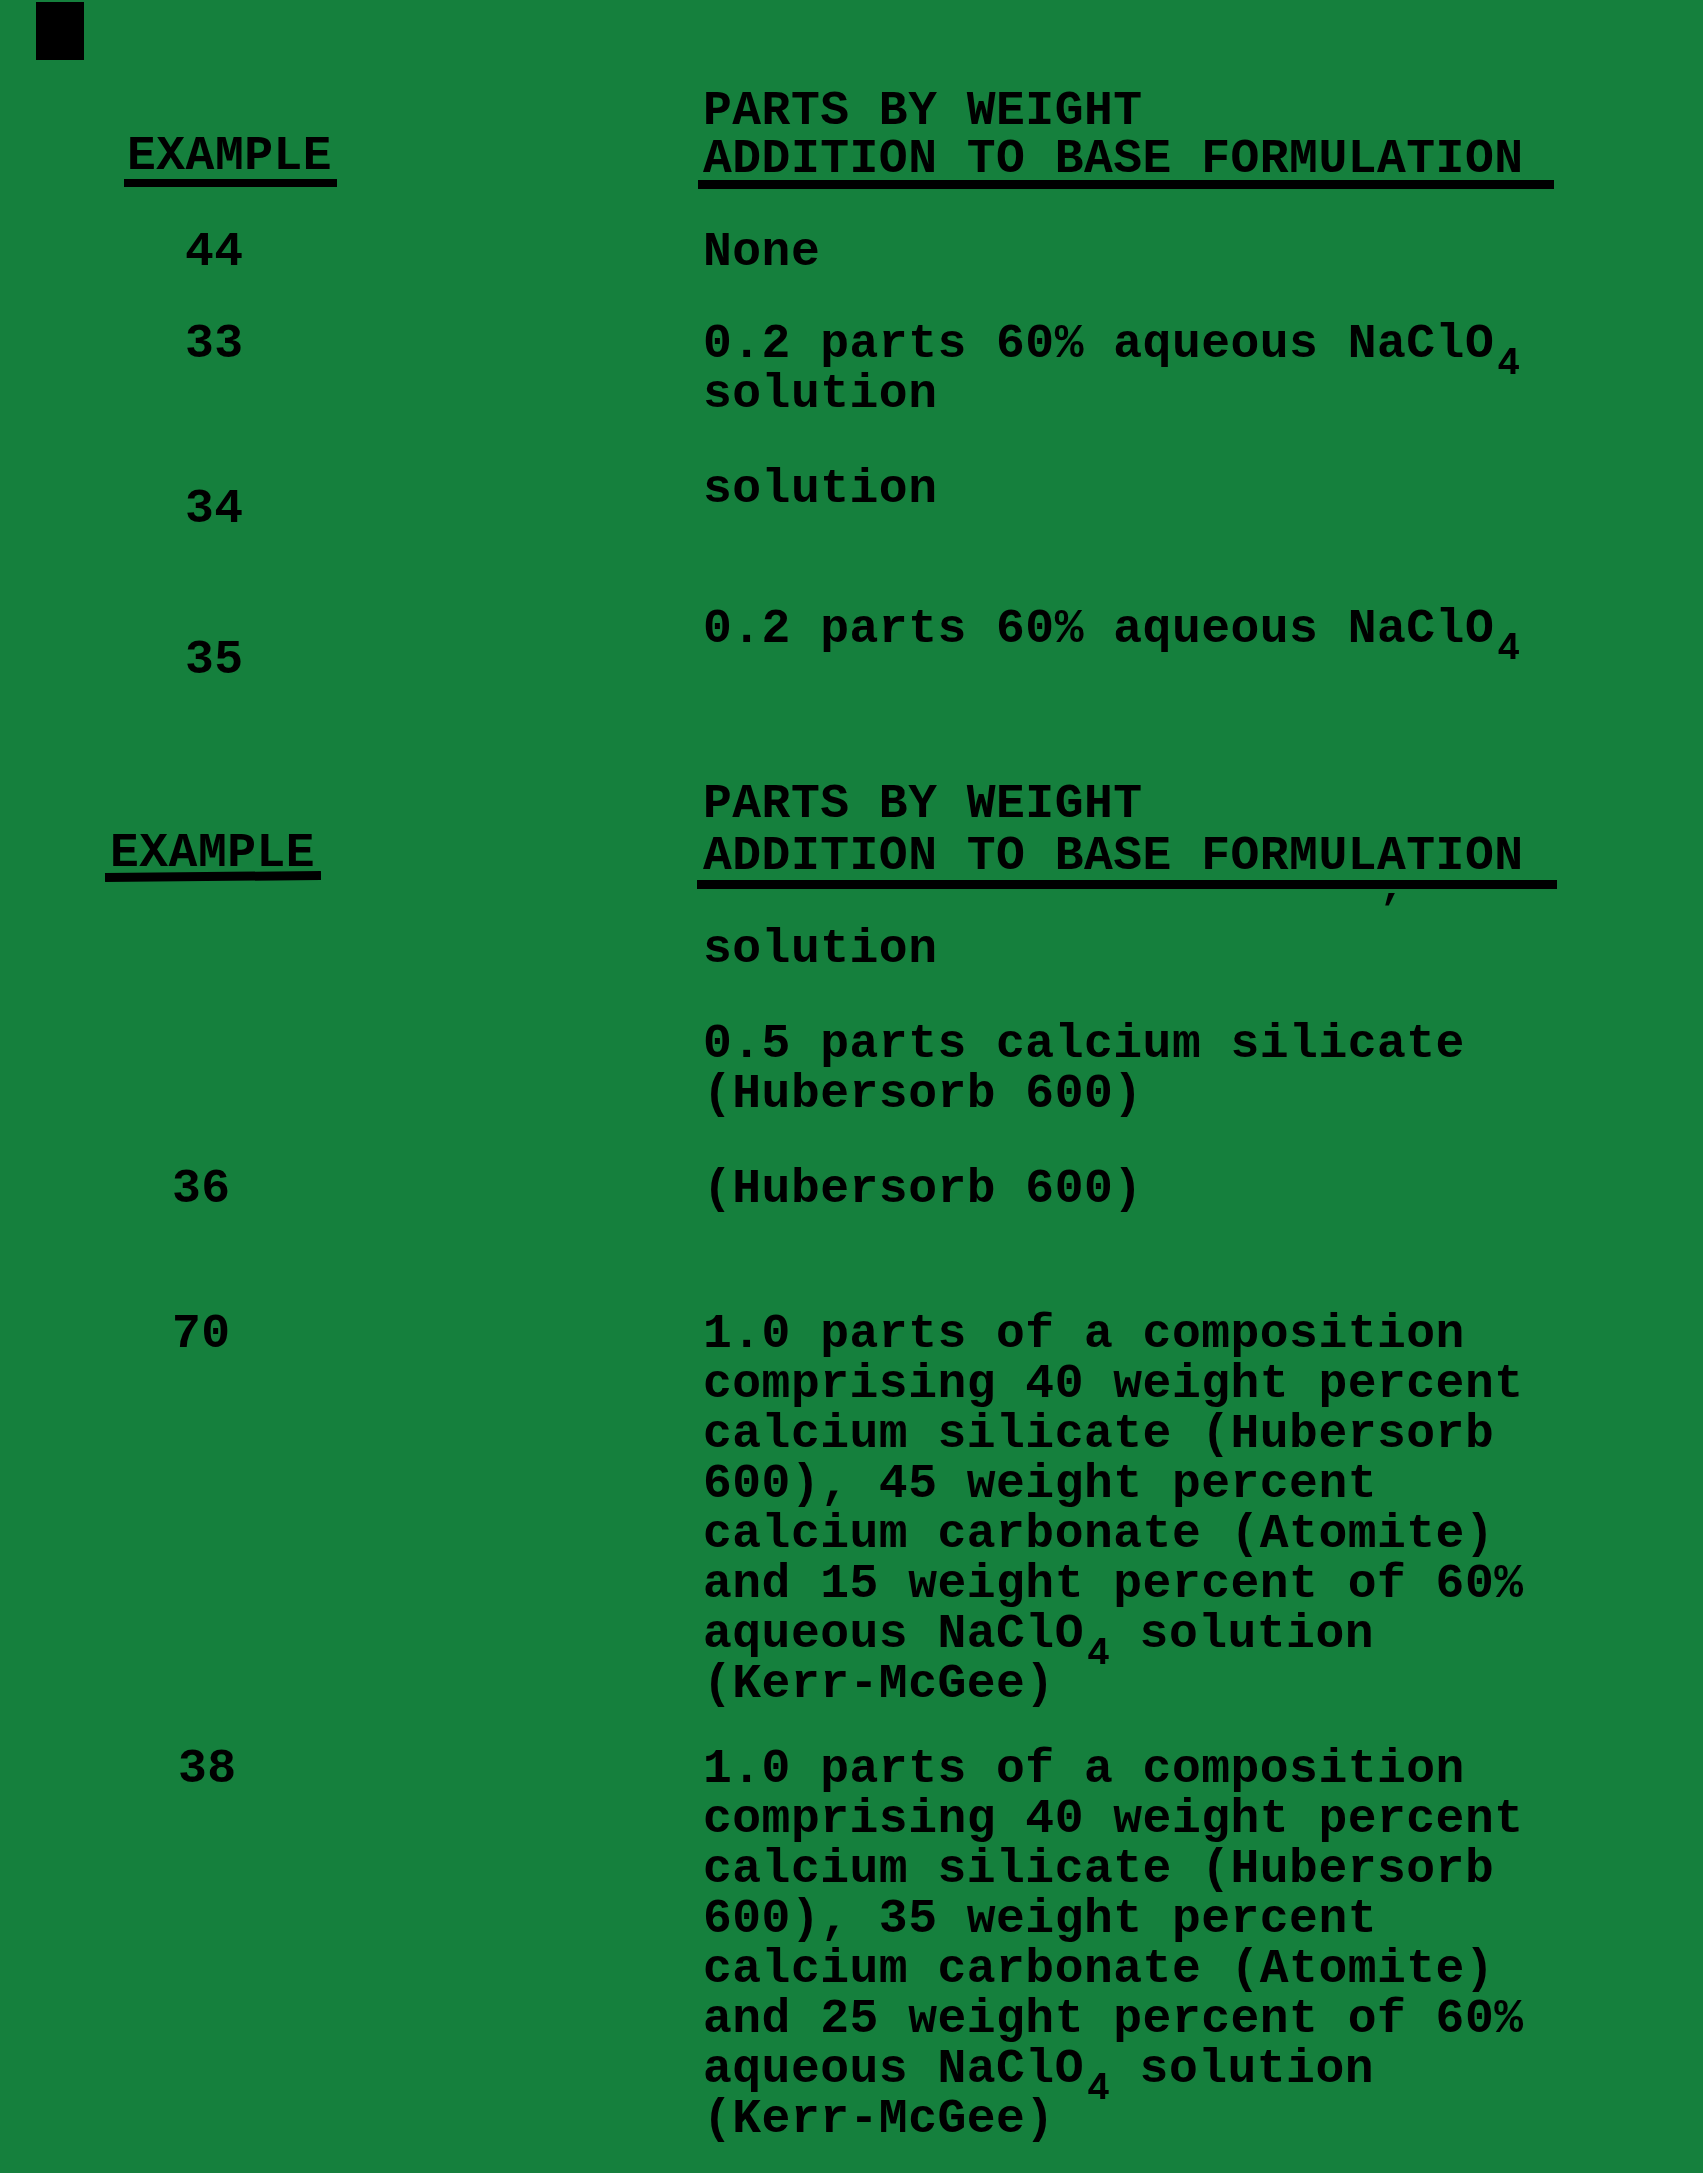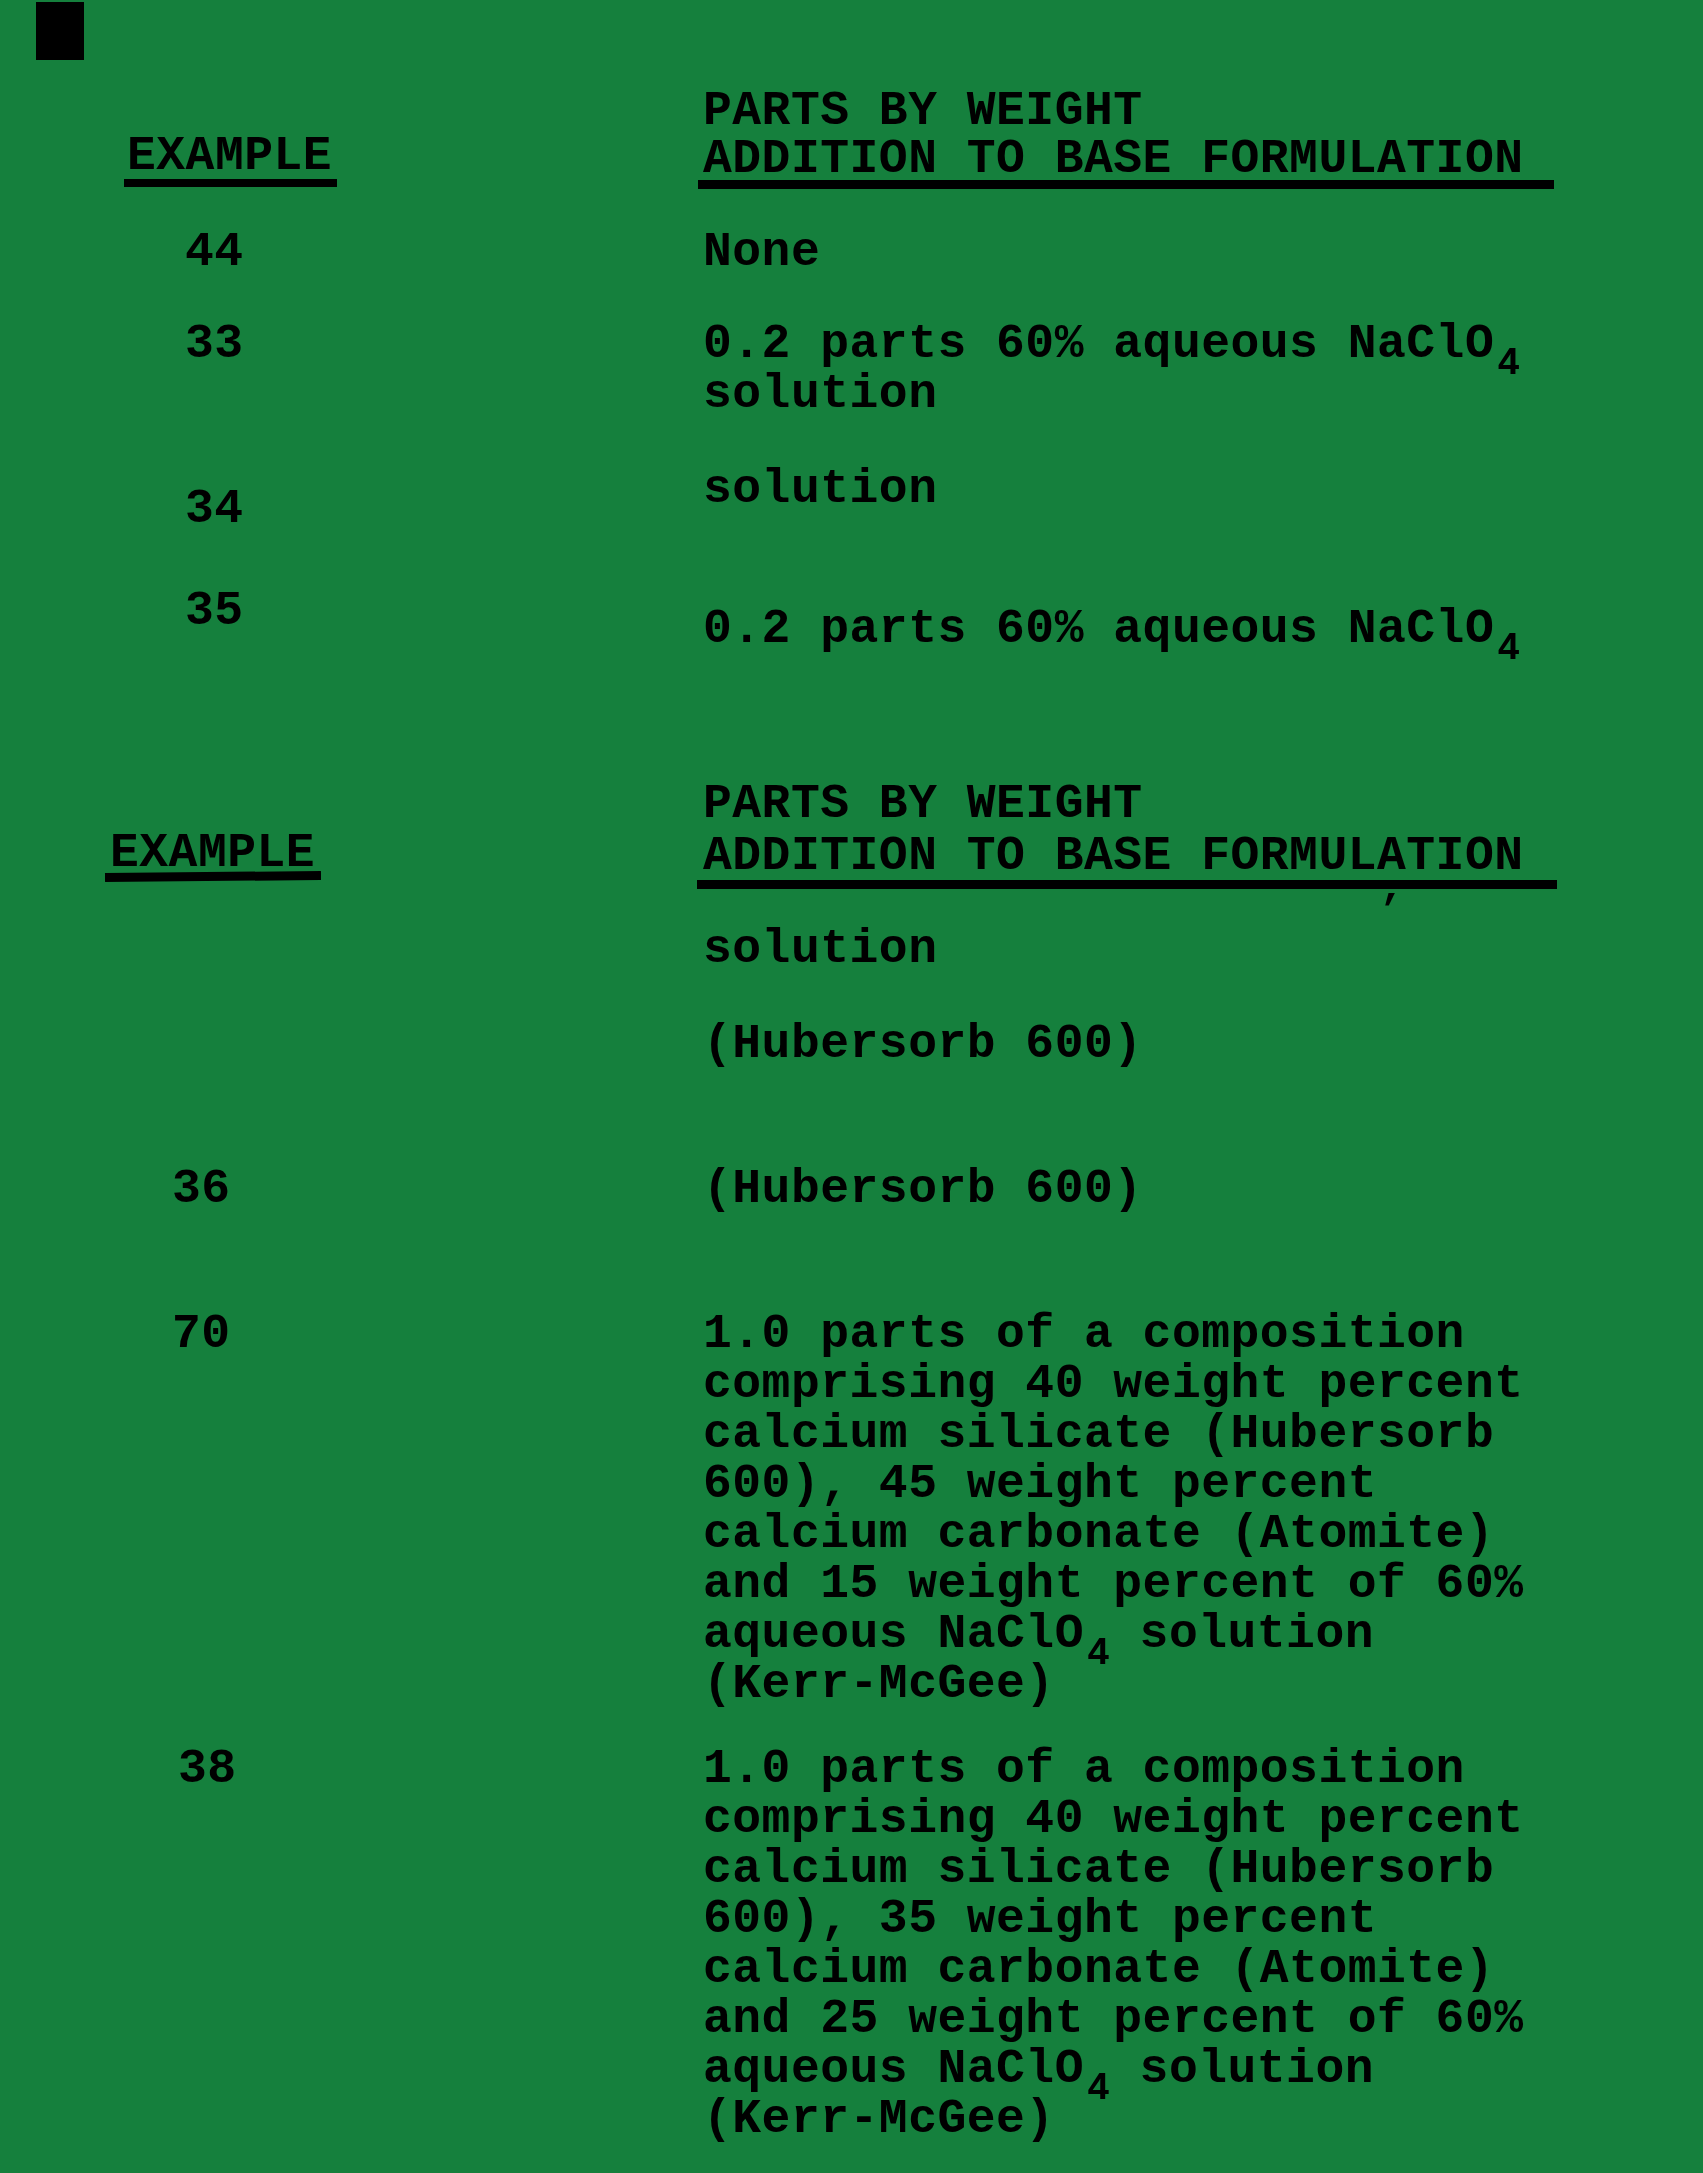--- a/index.html
+++ b/index.html
@@ -65,36 +65,36 @@
   <div class="t" style="left:127px; top:131px;">EXAMPLE</div>
   <div class="ul" style="left:124px; top:179px; width:213px; height:8px;"></div>
 
   <div id="t1rows">
       <div class="t" style="left: 185px; top: 227px;">44</div>
       <div class="t" style="left: 703px; top: 227px;"><div class="ln">None</div></div>
       <div class="t" style="left: 185px; top: 319px;">33</div>
       <div class="t" style="left: 703px; top: 319px;"><div class="ln">0.2 parts 60% aqueous NaClO<sub>4</sub></div><div class="ln">solution</div></div>
       <div class="t" style="left: 185px; top: 484px;">34</div>
       <div class="t" style="left: 703px; top: 464px;"><div class="ln">solution</div></div>
-      <div class="t" style="left: 185px; top: 586px; font-family: Liberation Mono, monospace;">35</div>
+      <div class="t" style="left: 185px; top: 635px; font-family: Liberation Mono, monospace;">35</div>
       <div class="t" style="left: 703px; top: 604px;"><div class="ln">0.2 parts 60% aqueous NaClO<sub>4</sub></div></div>
     </div>
 
   <div class="t" style="left:703px; top:779px;">PARTS BY WEIGHT</div>
   <div class="t" style="left:703px; top:831px;">ADDITION TO BASE FORMULATION</div>
   <div class="ul" style="left:697px; top:880px; width:860px; height:9px;"></div>
 
   <div class="t" style="left:110px; top:828px;">EXAMPLE</div>
   <div class="ul" style="left:105px; top:872px; width:216px; height:9px; transform:rotate(-0.5deg);"></div>
 
   <div class="stray" style="left:1378px; top:893px;">’</div>
 
   <div id="t2rows">
       <div class="t" style="left: 703px; top: 924px;"><div class="ln">solution</div></div>
-      <div class="t" style="left: 703px; top: 1019px;"><div class="ln">(Hubersorb 600)</div></div>
+      <div class="t" style="left: 703px; top: 1019px;"><div class="ln">0.5 parts calcium silicate</div><div class="ln">(Hubersorb 600)</div></div>
       <div class="t" style="left: 172px; top: 1164px;">36</div>
       <div class="t" style="left: 703px; top: 1164px;"><div class="ln">(Hubersorb 600)</div></div>
       <div class="t" style="left: 172px; top: 1309px;">70</div>
       <div class="t" style="left: 703px; top: 1309px;"><div class="ln">1.0 parts of a composition</div><div class="ln">comprising 40 weight percent</div><div class="ln">calcium silicate (Hubersorb</div><div class="ln">600), 45 weight percent</div><div class="ln">calcium carbonate (Atomite)</div><div class="ln">and 15 weight percent of 60%</div><div class="ln">aqueous NaClO<sub>4</sub> solution</div><div class="ln">(Kerr-McGee)</div></div>
       <div class="t" style="left: 178px; top: 1744px;">38</div>
       <div class="t" style="left: 703px; top: 1744px;"><div class="ln">1.0 parts of a composition</div><div class="ln">comprising 40 weight percent</div><div class="ln">calcium silicate (Hubersorb</div><div class="ln">600), 35 weight percent</div><div class="ln">calcium carbonate (Atomite)</div><div class="ln">and 25 weight percent of 60%</div><div class="ln">aqueous NaClO<sub>4</sub> solution</div><div class="ln">(Kerr-McGee)</div></div>
     </div>
 
 </div>
 

